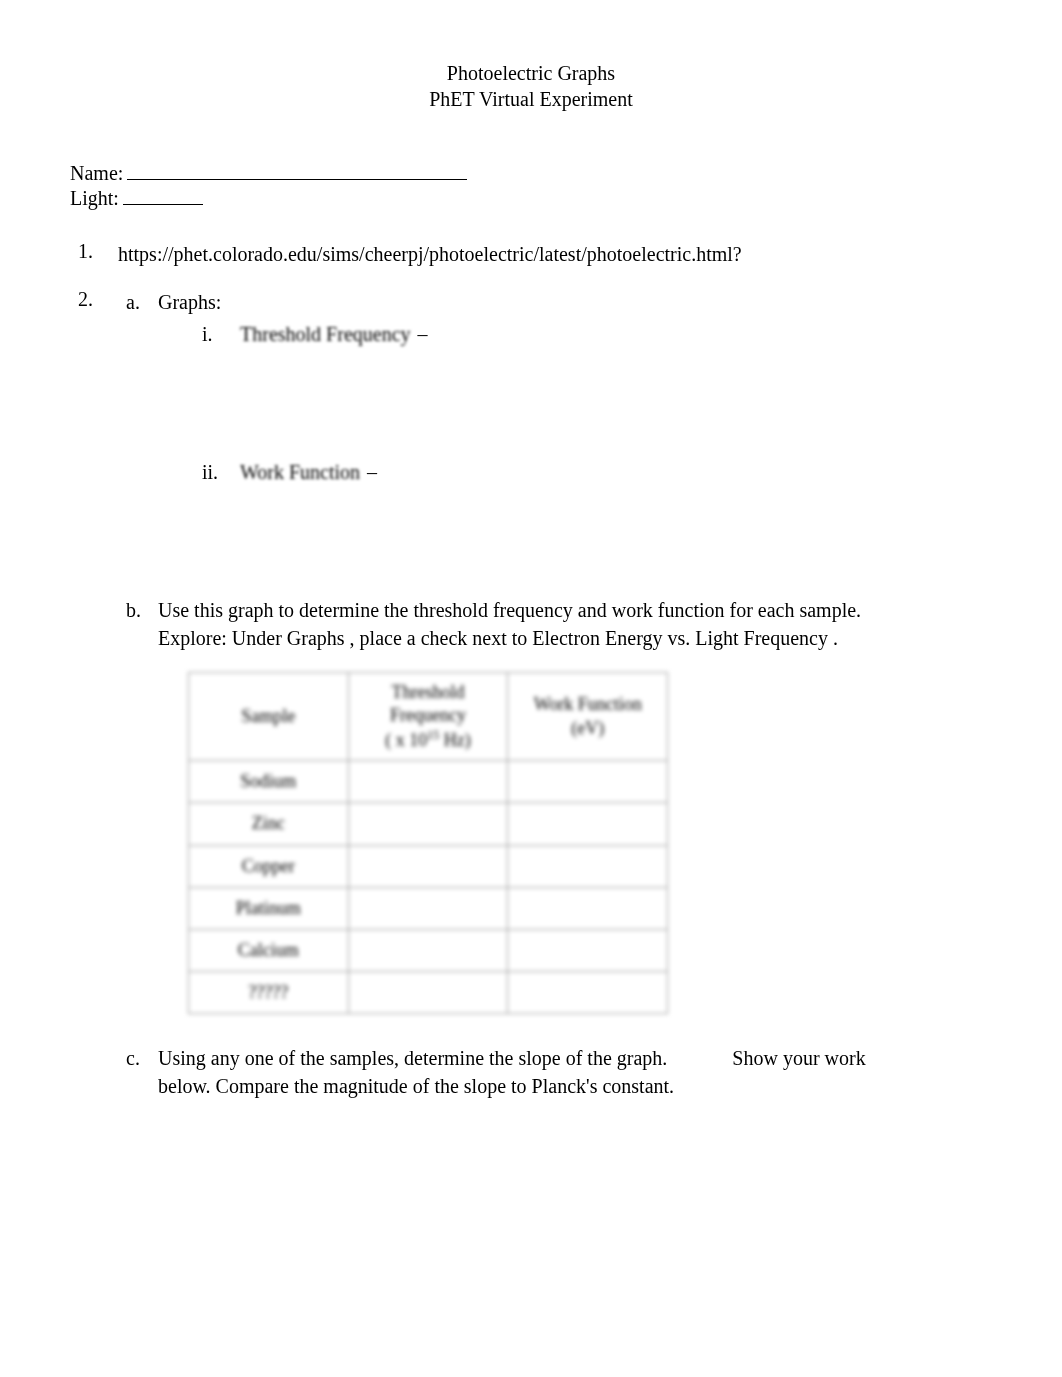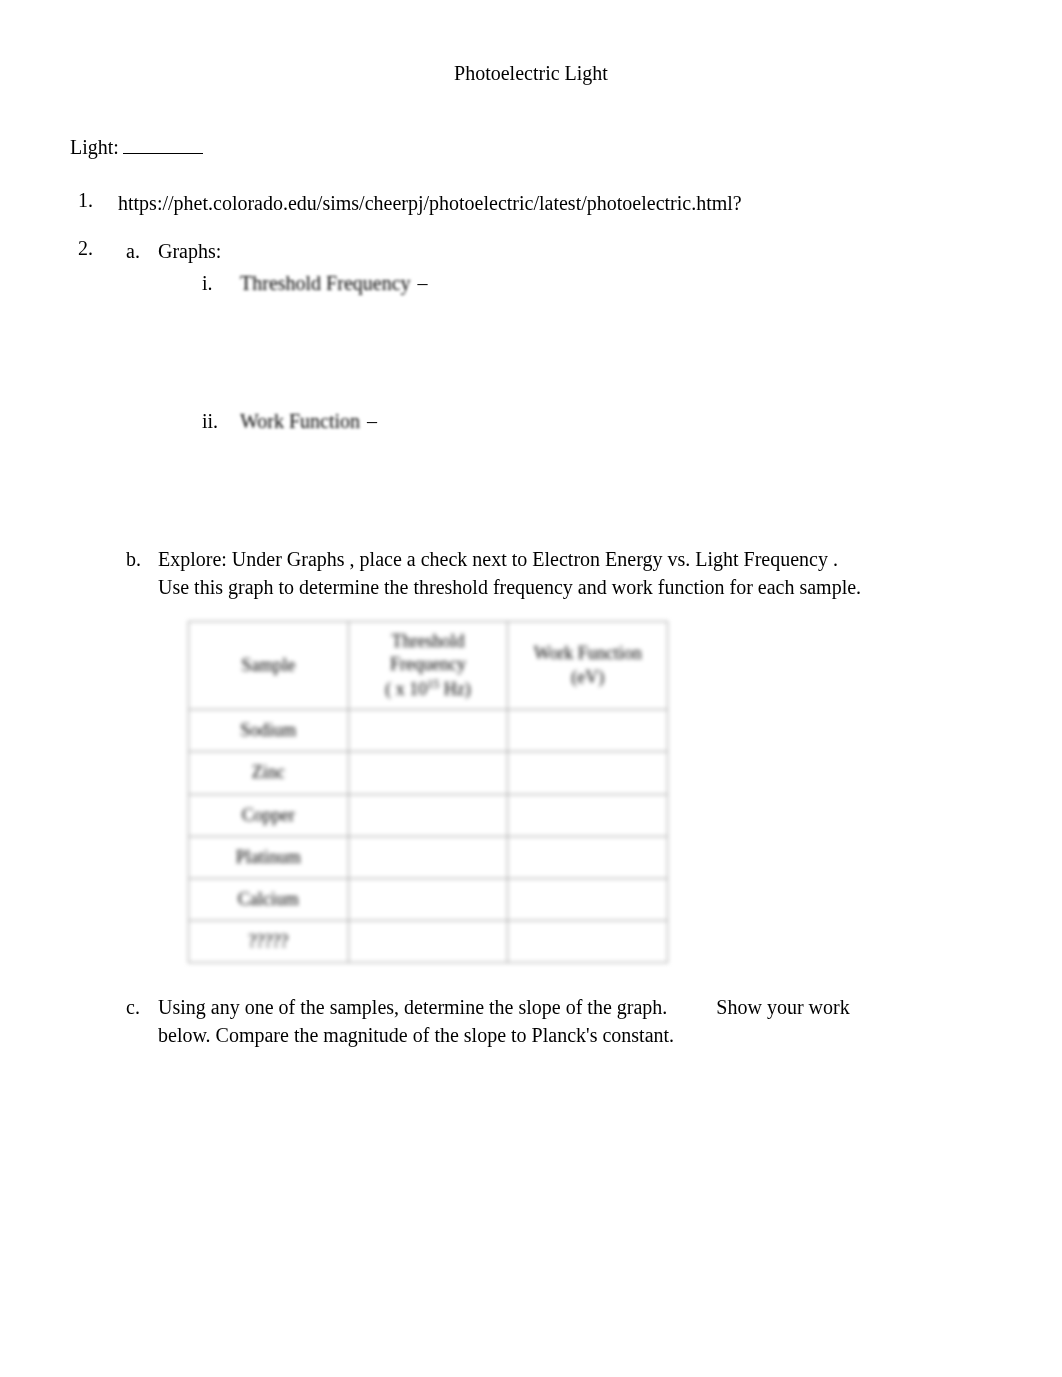--- a/index.html
+++ b/index.html
@@ -132,31 +132,36 @@
     .term-blur {
       display: inline-block;
       filter: blur(1.5px);
       padding: 0 2px;
     }
     .subsection-c {
       margin-top: 30px;
     }
     .right-text {
       display: inline-block;
-      margin-left: 44px;
+      margin-left: 60px;
     }
   </style>
 </head>
 <body>
 
 <div class="header">
-  <div class="header-line">Photoelectric Light</div>
+  <div class="header-line">Photoelectric Graphs</div>
+  <div class="header-line">PhET Virtual Experiment</div>
 </div>
 
 <div class="info-section">
+  <div class="info-line">
+    <span class="info-label">Name:</span>
+    <span class="info-blank blank-long"></span>
+  </div>
   <div class="info-line">
     <span class="info-label">Light:</span>
     <span class="info-blank blank-short"></span>
   </div>
 </div>
 
 <ol class="ol-list">
   <li class="li-item">
     <span class="num-marker">1.</span>
     <div class="item-content">
@@ -182,22 +187,22 @@
             <li class="roman-item" style="">
               <span class="roman-marker">ii.</span>
               <span class="term-blur">Work Function</span>
               <span>–</span>
             </li>
           </ol>
         </li>
 
         <li class="sub-item explore-block">
           <span class="sub-marker">b.</span>
+          <div>Use this graph to determine the threshold frequency and work function for each sample.</div>
           <div>Explore:    Under  Graphs  , place a check next to      Electron Energy vs. Light Frequency      .</div>
-          <div>Use this graph to determine the threshold frequency and work function for each sample.</div>
 
           <div class="table-wrap">
             <table>
               <thead>
                 <tr>
                   <th class="col-sample">Sample</th>
                   <th class="col-freq">
                     <span>Threshold</span><br>
                     <span>Frequency</span><br>
                     <span>( x 10</span><sup>15</sup><span> Hz)</span>

